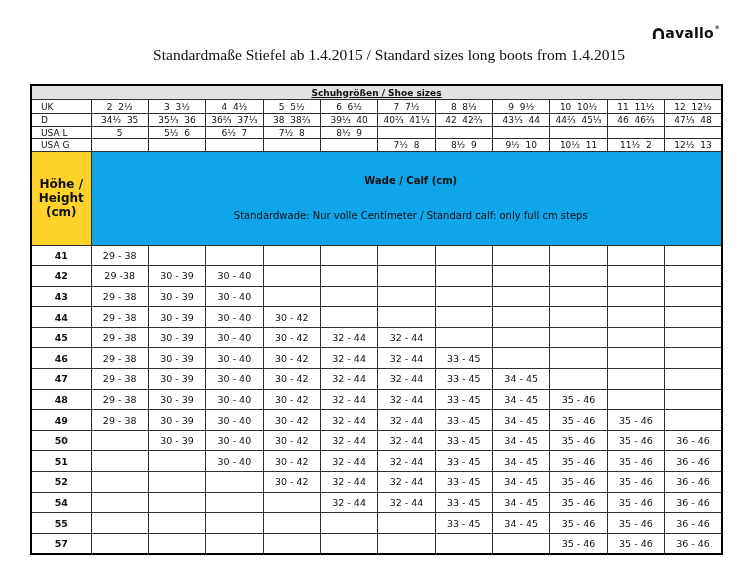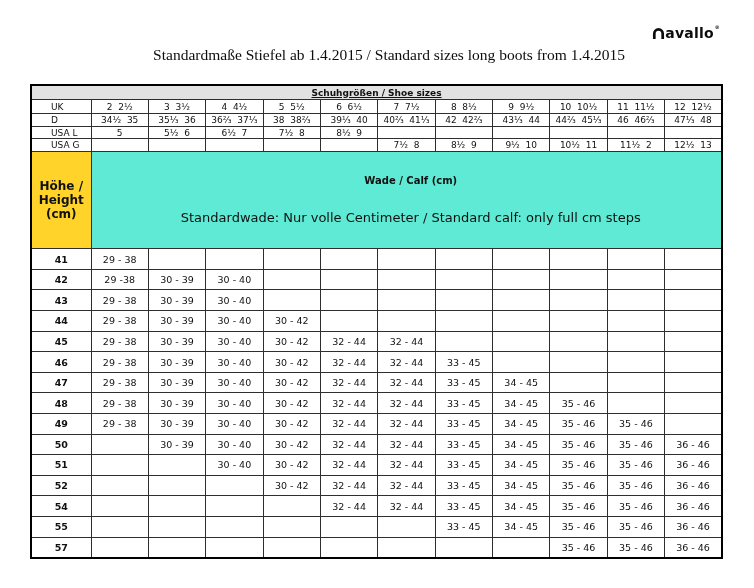--- a/index.html
+++ b/index.html
@@ -16,31 +16,31 @@
   .title{position:absolute;top:46px;left:0;right:0;text-align:center;
          font-family:"Liberation Serif",serif;font-size:15.5px;color:#0d0d0d;margin-left:24px;}
 
   
   table.chart{position:absolute;left:30px;top:84px;width:693px;border-collapse:collapse;
               table-layout:fixed;border:2px solid #000;}
   td{border:1px solid #2e2e2e;padding:0 1px;font-size:9px;text-align:center;
      white-space:pre;overflow:hidden;vertical-align:middle;}
   td.hdr{background:#E2E2E2;font-weight:bold;height:13px;margin-left:8px;}
   td.hdr span{text-decoration:underline;}
-  td.lbl{text-align:left;padding-left:19px;white-space:nowrap;}
+  td.lbl{text-align:left;padding-left:9px;white-space:nowrap;}
   tr.r-uk td{height:13px;font-weight:normal;}
   tr.r-uk td.lbl{font-weight:normal;}
   tr.r-d td{height:12px;}
   tr.r-ul td{height:11px;}
   tr.r-ug td{height:12px;}
   td.yellow{background:#FFD329;font-weight:bold;font-size:12px;line-height:1.18;
             white-space:pre-line;}
-  td.green{background:#5eead4;line-height:1.25;padding-left:10px;}
+  td.green{background:#0ea5e9;line-height:1.25;padding-left:10px;}
   td.green .t1{font-weight:bold;font-size:10px;}
-  td.green .t2{font-size:13px;}
+  td.green .t2{font-size:10px;}
   tr.body-row td{height:19.6px;font-size:9.5px;}
   tr.body-row td.h{font-weight:bold;}
 </style>
 </head>
 <body>
 
 <div class="page">
 
   <div class="logo">
     <svg width="13" height="14" viewBox="0 0 13 14">

